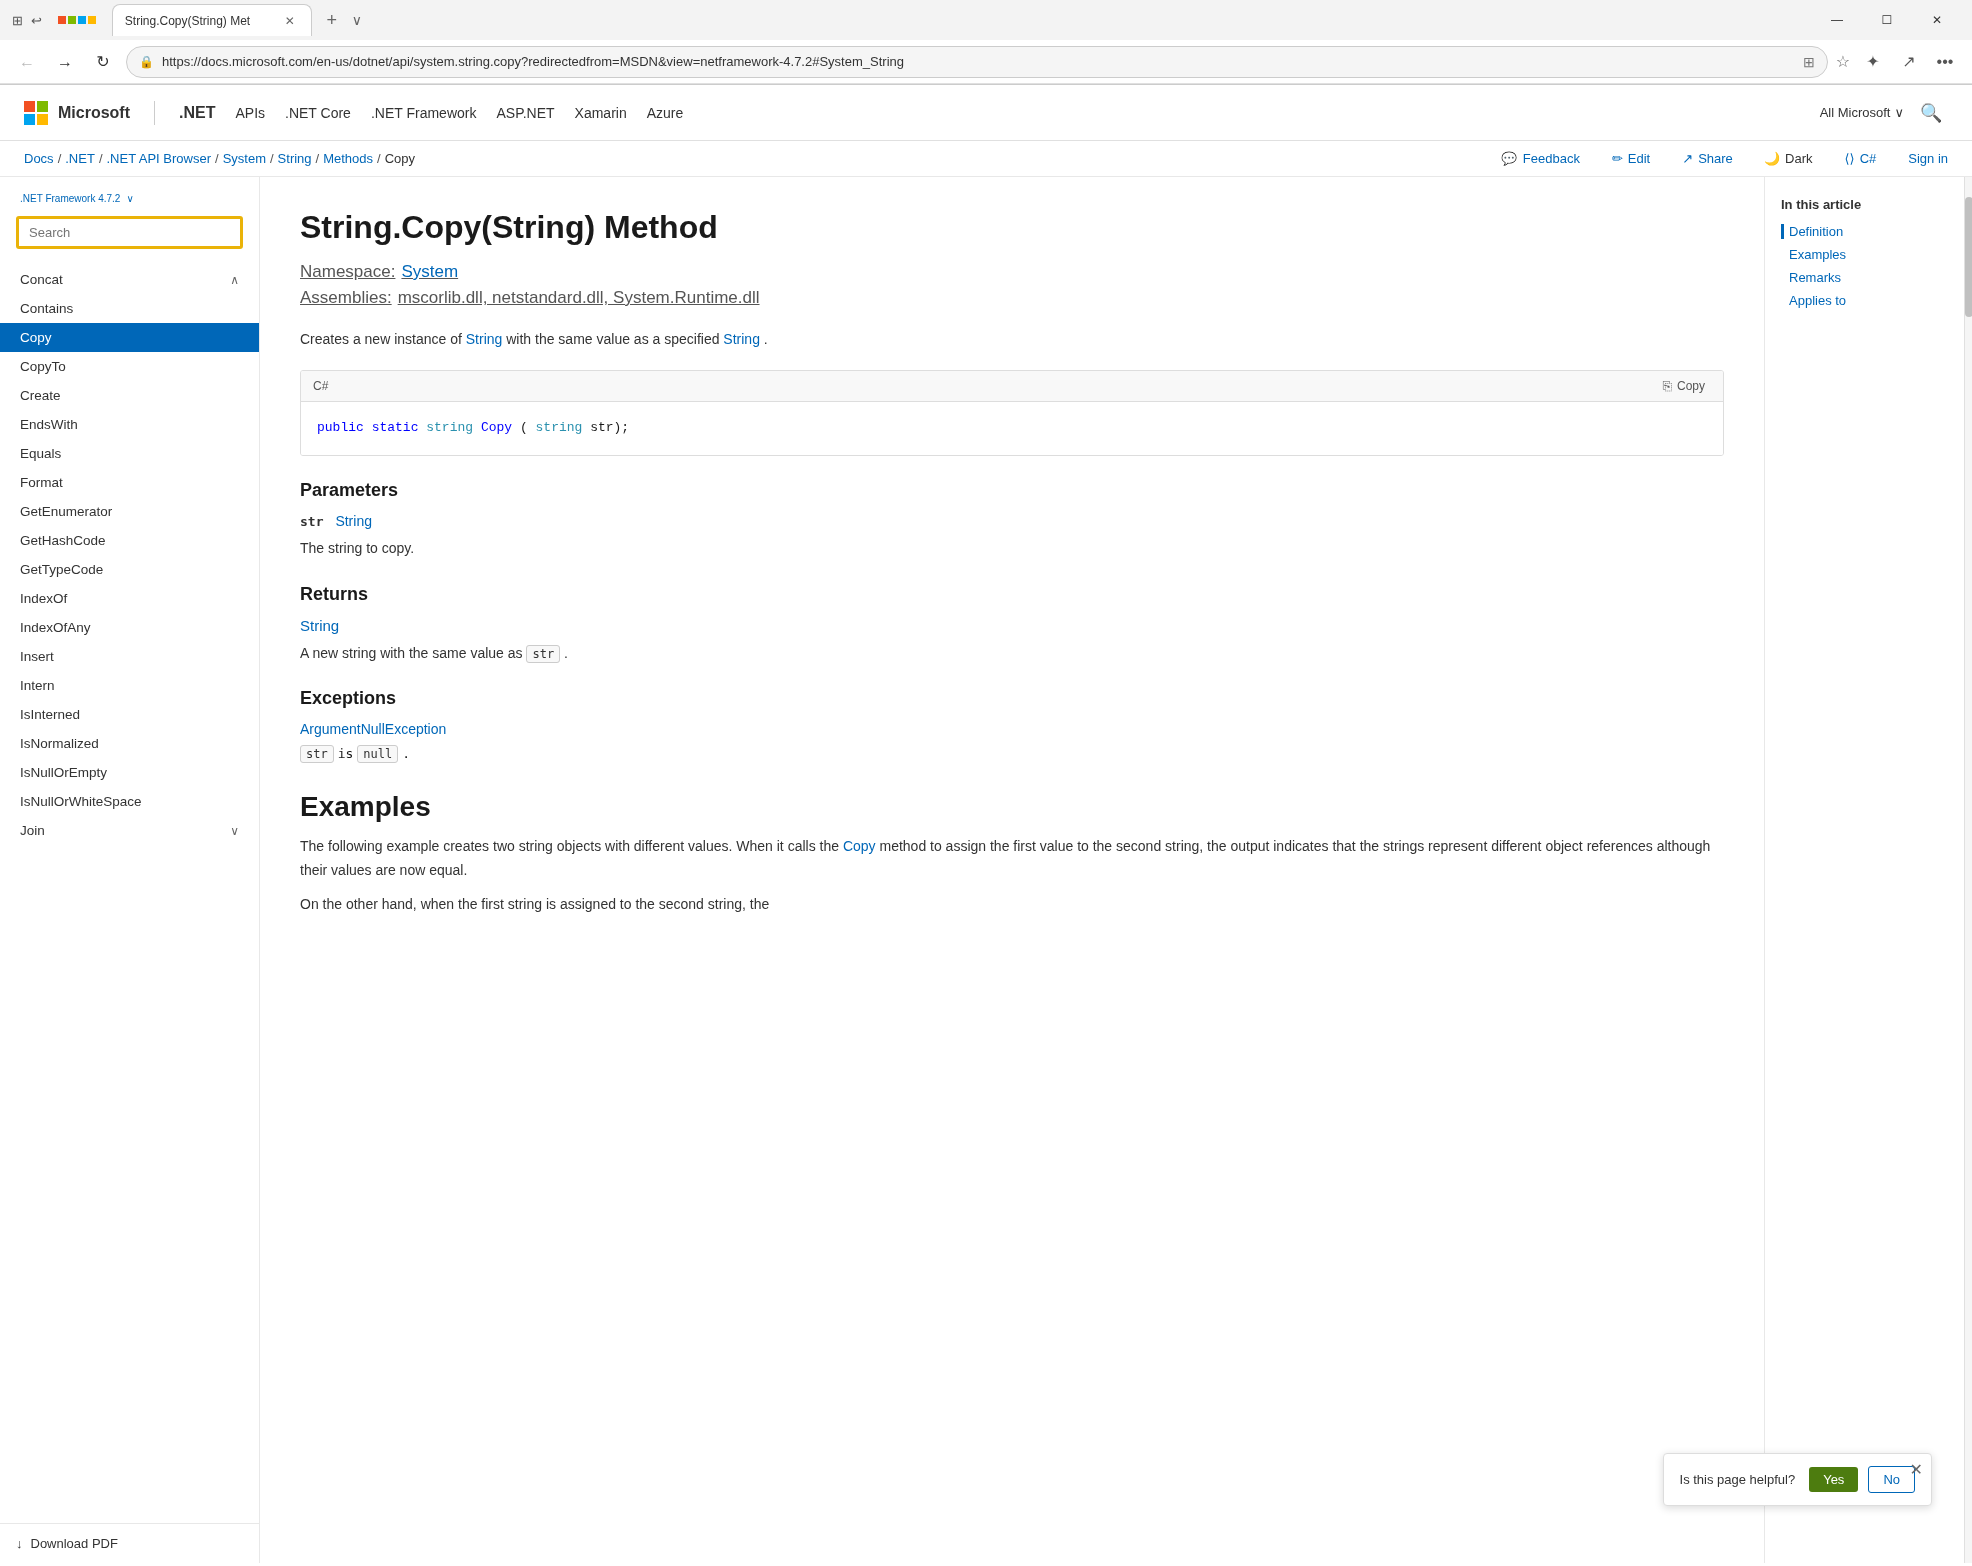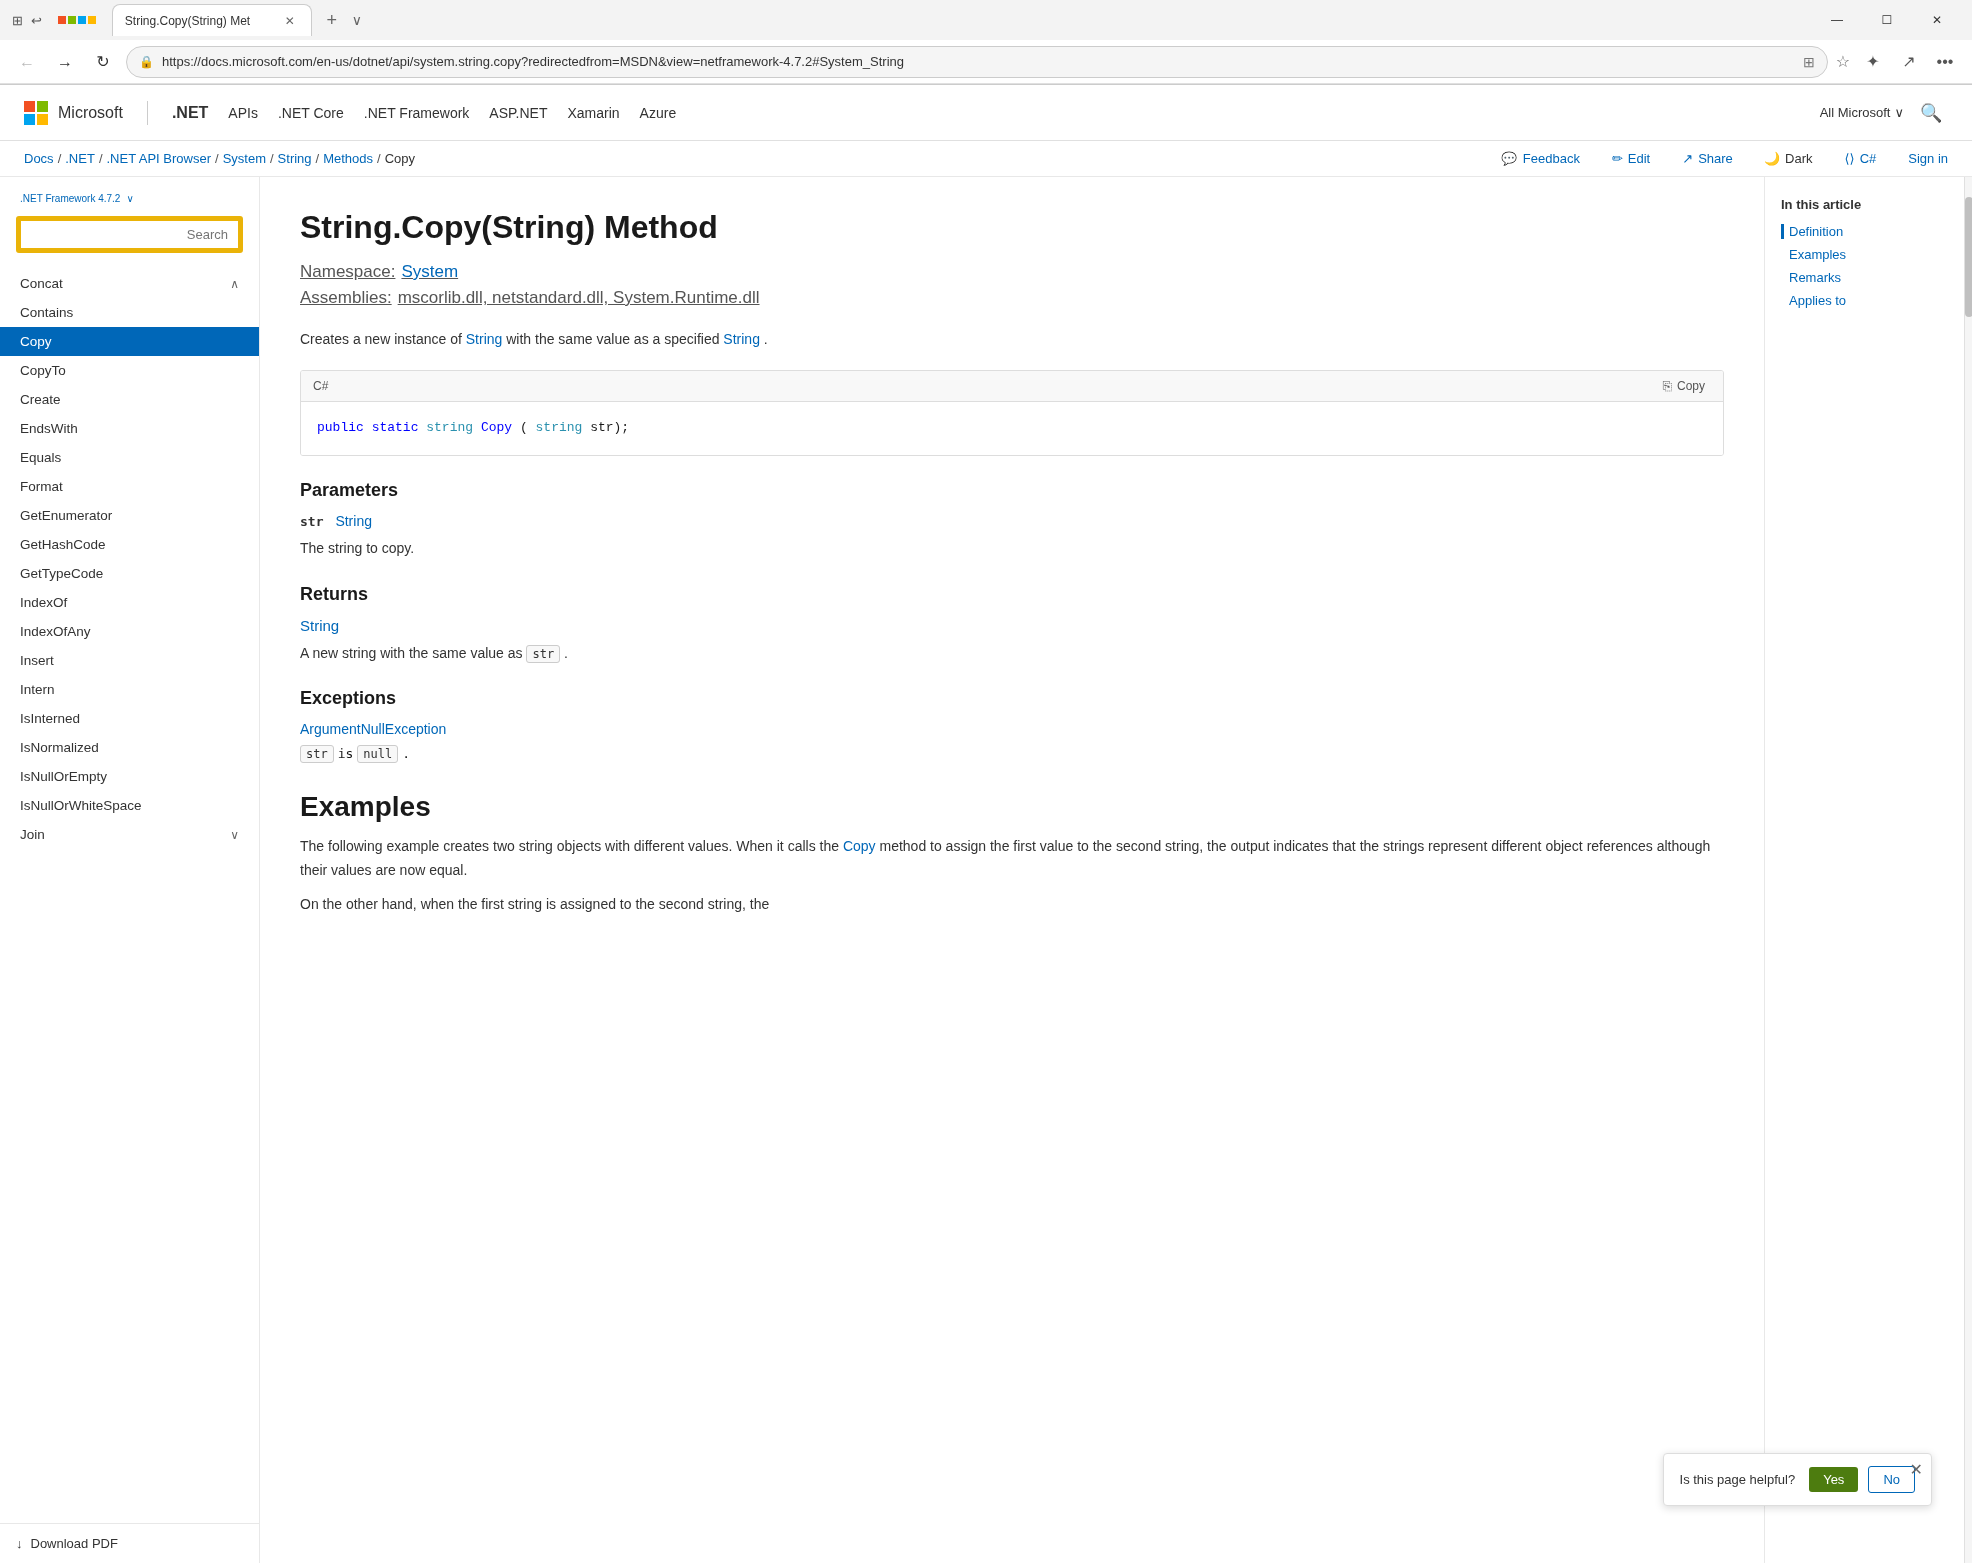--- a/index.html
+++ b/index.html
@@ -298,26 +298,25 @@
       gap: 6px;
       color: #0067b8;
       font-size: 10px;
       cursor: pointer;
       font-weight: 500;
       padding: 0 4px 12px;
     }
     .sidebar-search {
       width: 100%;
       padding: 6px 10px;
-      border: 5px solid #eab308;
+      border: 3px solid #eab308;
       border-radius: 3px;
       font-size: 13px;
       color: #999;
       outline: none;
-      text-align: right;
     }
     .sidebar-nav {
       flex: 1;
       overflow-y: auto;
       padding: 8px 0;
     }
     .sidebar-item {
       display: flex;
       align-items: center;
       justify-content: space-between;
@@ -651,21 +650,21 @@
   </div>
 
   <div class="ms-header">
     <div class="ms-logo">
       <div class="ms-logo-squares">
         <div class="ms-logo-sq red"></div>
         <div class="ms-logo-sq green"></div>
         <div class="ms-logo-sq blue"></div>
         <div class="ms-logo-sq yellow"></div>
       </div>
-      <span style="font-size:16px;color:#333;font-weight:400;">Microsoft</span>
+      <span style="font-size:16px;color:#333;font-weight:700;">Microsoft</span>
     </div>
     <div class="ms-brand-divider"></div>
     <a class="ms-nav-item bold" style="font-weight:600;color:#333;font-size:16px;text-decoration:none;">.NET</a>
     <div class="ms-nav-items">
       <a class="ms-nav-item" style="text-decoration:none;">APIs</a>
       <a class="ms-nav-item" style="text-decoration:none;">.NET Core</a>
       <a class="ms-nav-item" style="text-decoration:none;">.NET Framework</a>
       <a class="ms-nav-item" style="text-decoration:none;">ASP.NET</a>
       <a class="ms-nav-item" style="text-decoration:none;">Xamarin</a>
       <a class="ms-nav-item" style="text-decoration:none;">Azure</a>

